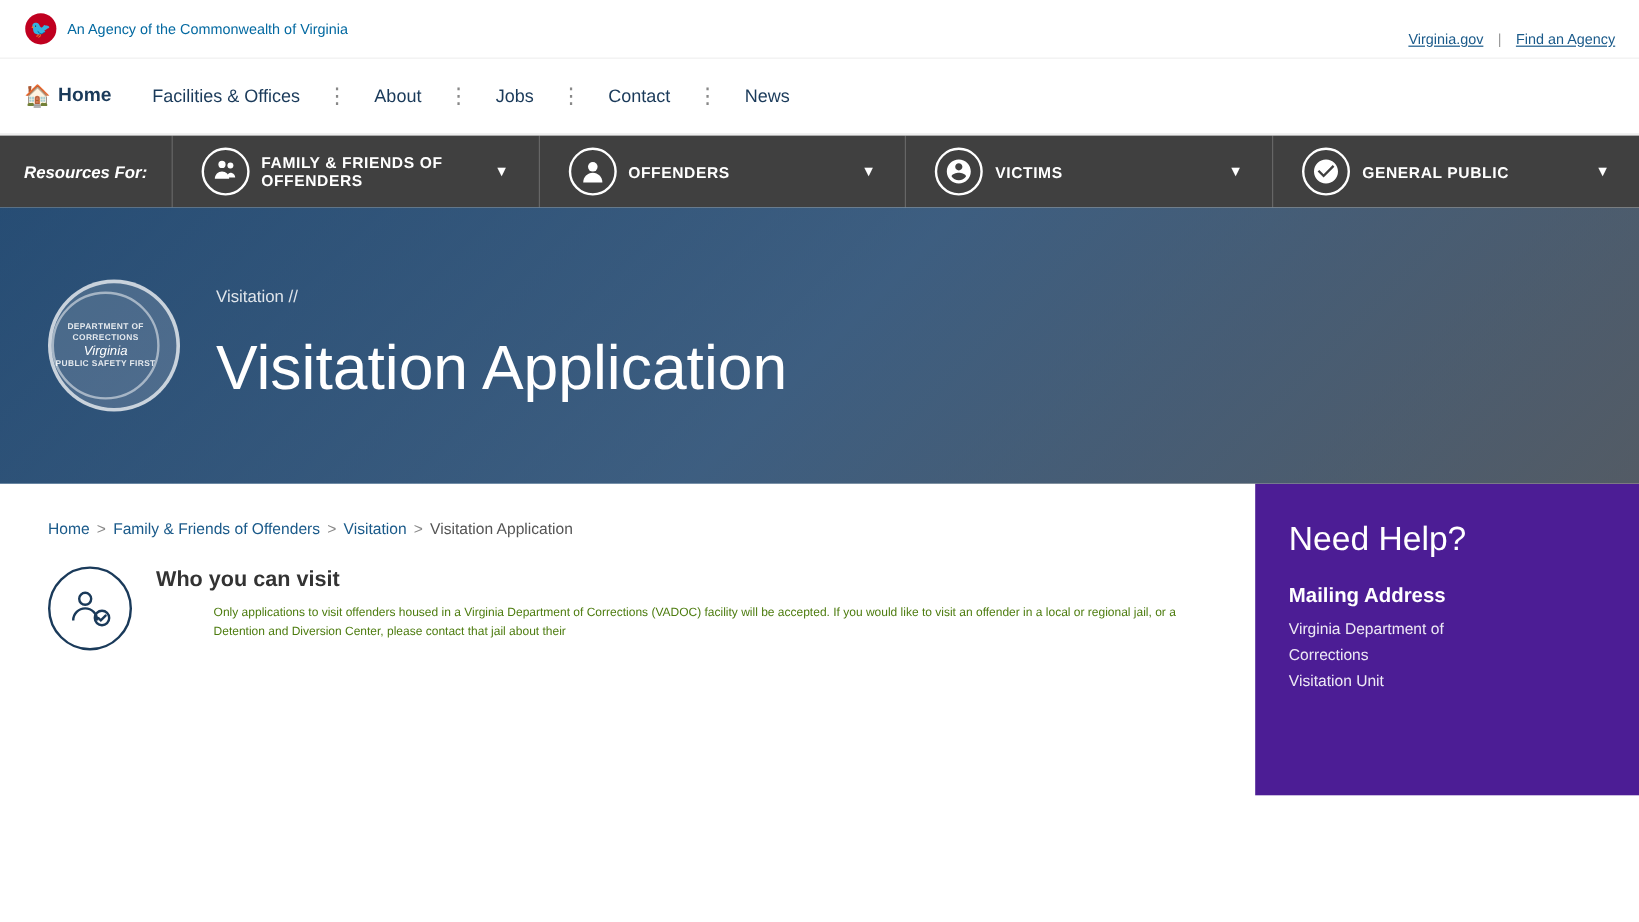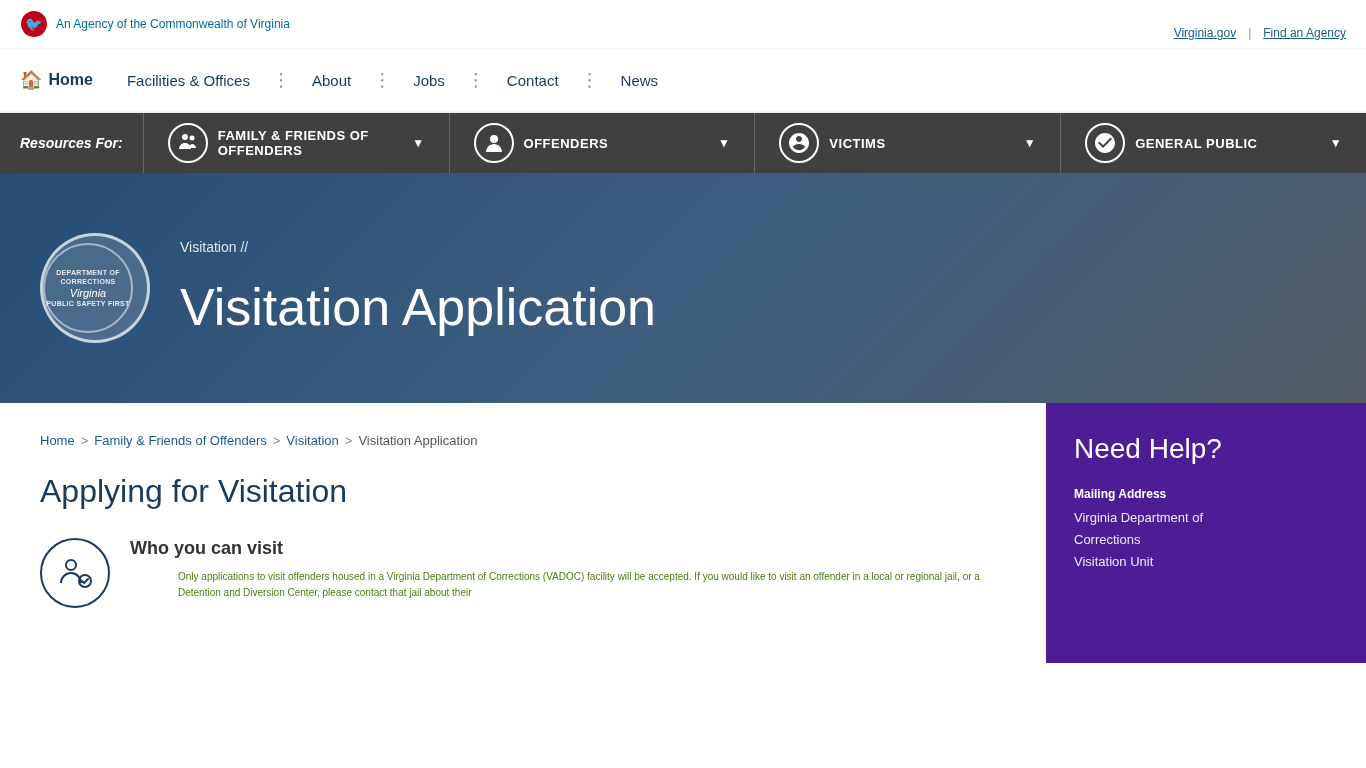--- a/index.html
+++ b/index.html
@@ -283,21 +283,21 @@
       color: #fff;
       flex-shrink: 0;
     }
     .sidebar-heading {
       font-size: 28px;
       font-weight: 300;
       color: #fff;
       margin-bottom: 22px;
     }
     .sidebar-section-label {
-      font-size: 12px;
+      font-size: 17px;
       font-weight: bold;
       color: #fff;
       margin-bottom: 6px;
     }
     .sidebar-address {
       font-size: 13px;
       color: rgba(255,255,255,0.9);
       line-height: 1.7;
     }
   </style>
@@ -411,21 +411,20 @@
     <div class="breadcrumb">
       <a>Home</a>
       <span class="breadcrumb-sep">&gt;</span>
       <a>Family &amp; Friends of Offenders</a>
       <span class="breadcrumb-sep">&gt;</span>
       <a>Visitation</a>
       <span class="breadcrumb-sep">&gt;</span>
       <span>Visitation Application</span>
     </div>
 
-    <h2 class="page-heading">Applying for Visitation</h2>
 
     <div class="who-visit-section">
       <div class="who-visit-icon">
         <svg width="40" height="40" viewBox="0 0 40 40" fill="none" xmlns="http://www.w3.org/2000/svg">
           <circle cx="16" cy="12" r="5" stroke="#1a3a5a" stroke-width="2" fill="none"></circle>
           <path d="M6 30c0-5.5 4.5-10 10-10s10 4.5 10 10" stroke="#1a3a5a" stroke-width="2" fill="none"></path>
           <circle cx="30" cy="28" r="6" stroke="#1a3a5a" stroke-width="2" fill="none"></circle>
           <path d="M27 28l2 2 4-4" stroke="#1a3a5a" stroke-width="2" fill="none" stroke-linecap="round"></path>
         </svg>
       </div>

